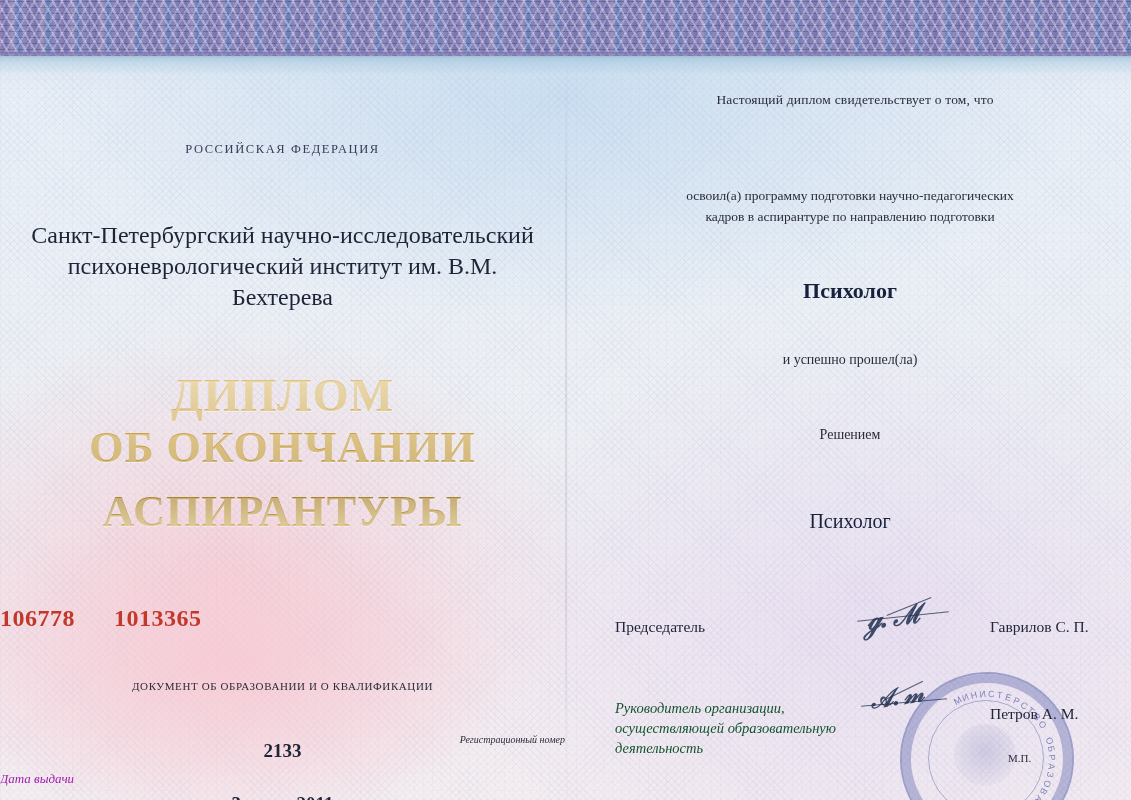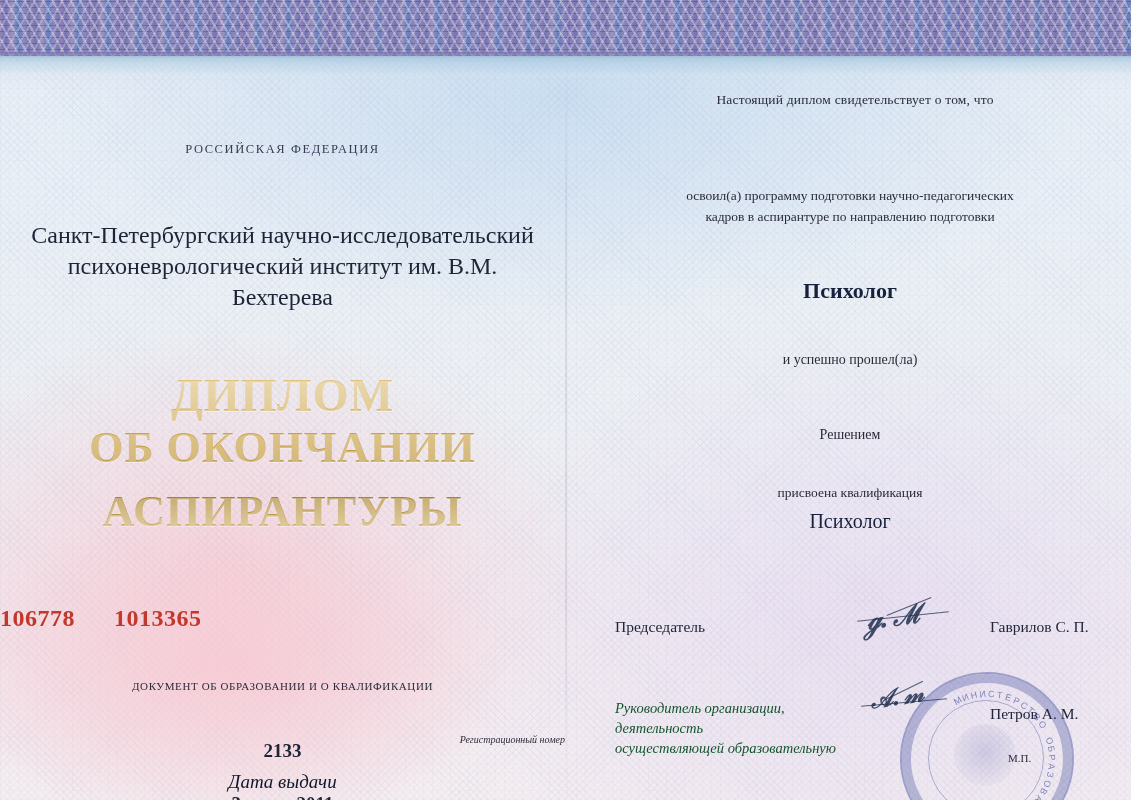--- a/index.html
+++ b/index.html
@@ -169,24 +169,24 @@
     position: absolute;
     top: 680px; left: 0; width: 565px;
     text-align: center;
     font-size: 19px;
     font-weight: bold;
     color: #1e2437;
   }
   .date-label {
     position: absolute;
     top: 711px; left: 0; width: 565px;
-    text-align: center;
-    font-size: 19px;
+    text-align: left;
+    font-size: 13px;
     font-style: italic;
-    color: #0f172a;
+    color: #a21caf;
   }
   .date-value {
     position: absolute;
     top: 733px; left: 0; width: 565px;
     text-align: center;
     font-size: 19px;
     font-weight: bold;
     color: #1e2437;
   }
 
@@ -406,33 +406,32 @@
         <div>освоил(а) программу подготовки научно-педагогических</div>
         <div>кадров в аспирантуре по направлению подготовки</div>
       </div>
 
       <div class="r-direction">Психолог</div>
 
       <div class="r-passed">и успешно прошел(ла)</div>
 
       <div class="r-decision">Решением</div>
 
-      <div class="r-qual-label">присвоена квалификация</div>
       <div class="r-qual-value">Психолог</div>
 
       <div class="sig-row1-label">Председатель</div>
       <div class="sig sig1">ℊ.&nbsp;ℳ</div>
       <div class="sig-stroke s1a"></div>
       <div class="sig-stroke s1b"></div>
       <div class="sig-row1-name">Гаврилов С. П.</div>
 
       <div class="sig-row2-label">
         <div>Руководитель организации,</div>
+        <div>осуществляющей образовательную</div>
         <div>деятельность</div>
-        <div>осуществляющей образовательную</div>
       </div>
       <div class="sig sig2">𝒜.&nbsp;𝓂</div>
       <div class="sig-stroke s2a"></div>
       <div class="sig-stroke s2b"></div>
       <div class="sig-row2-name">Петров А. М.</div>
 
       <div class="mp">М.П.</div>
     </div>
 
     <div class="stamp">

